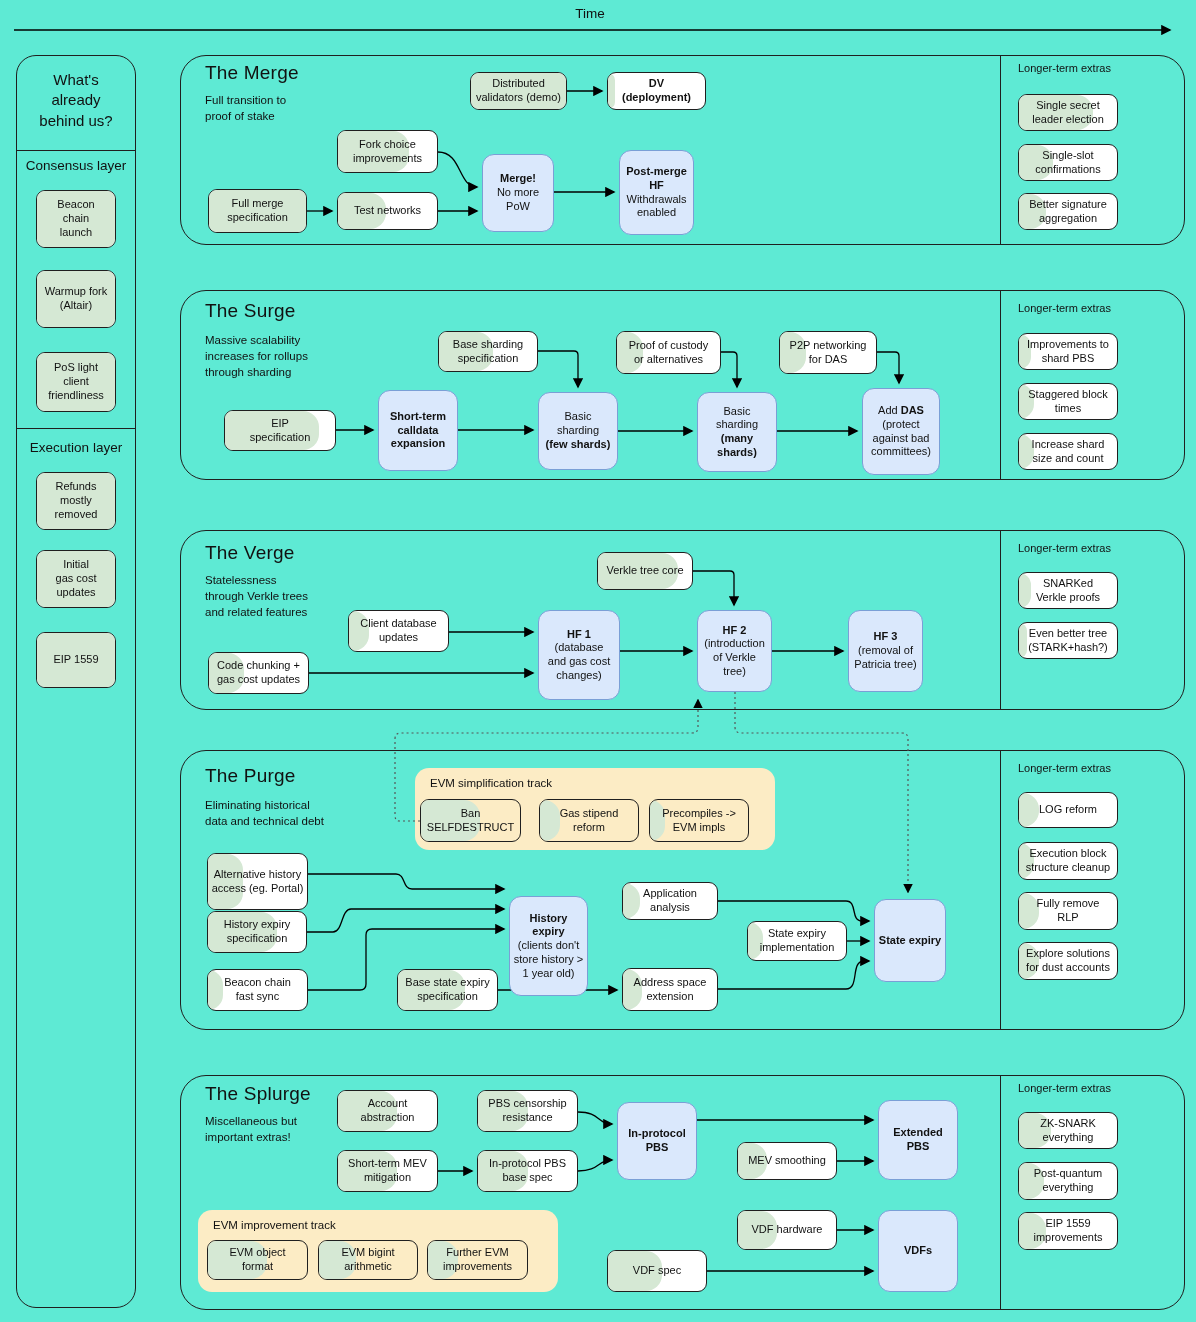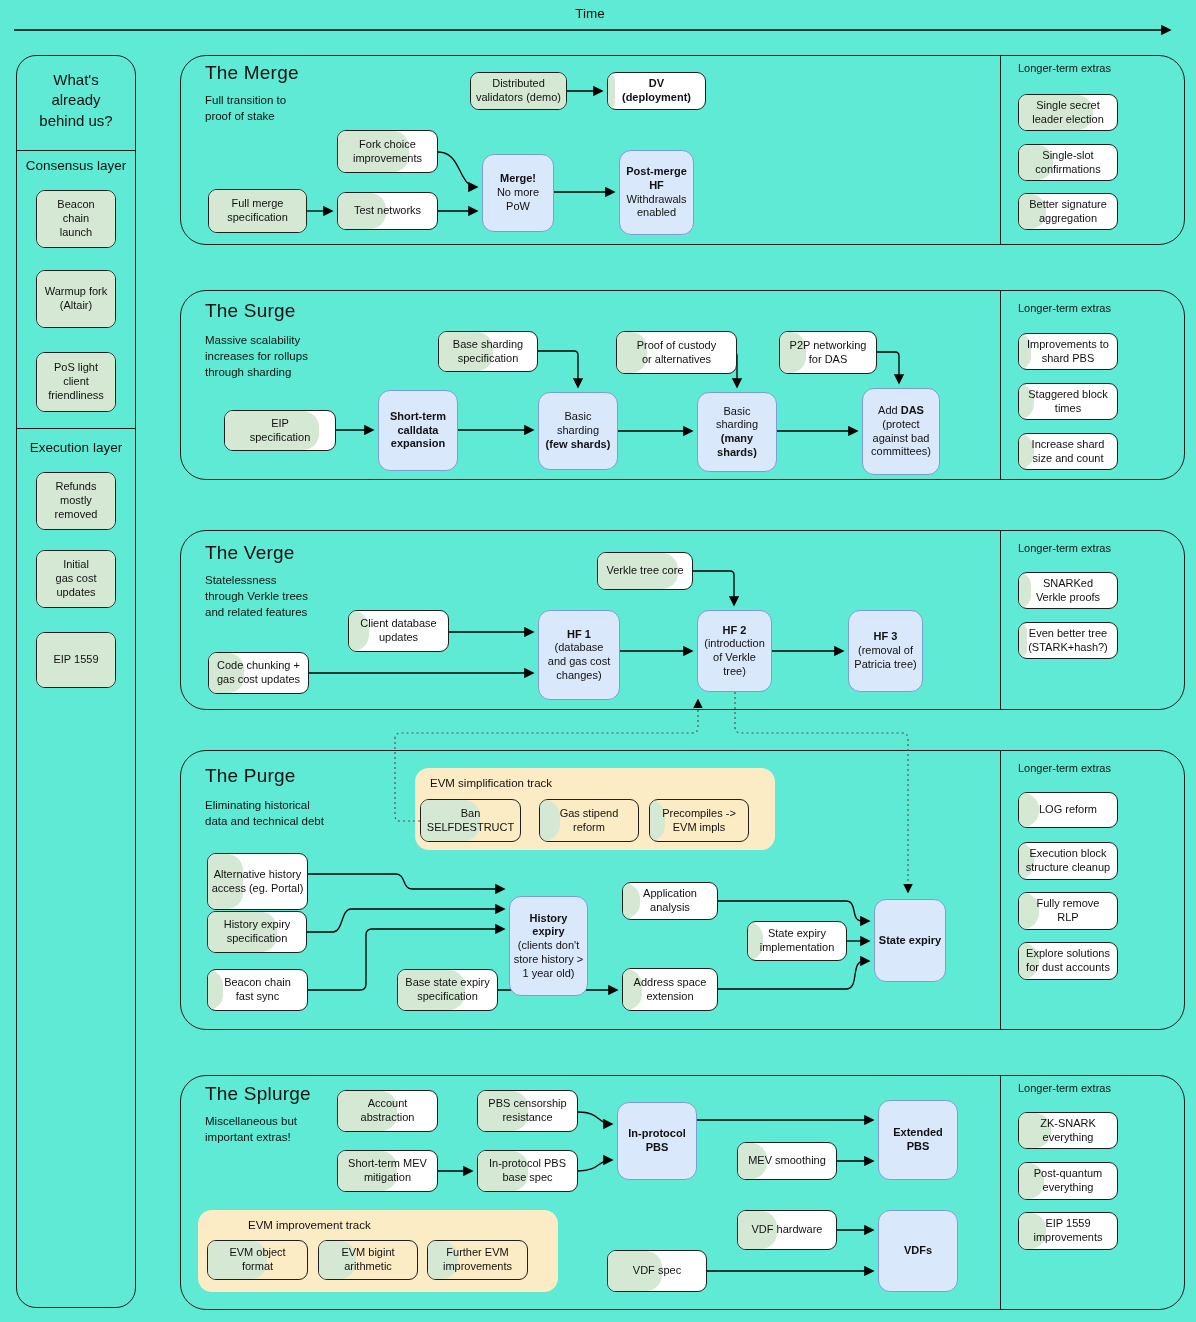--- a/index.html
+++ b/index.html
@@ -80,21 +80,21 @@
 behind us?</div>
   <div class="hdiv" style="top:150px"></div>
   <div class="sb-group" style="top:158px">Consensus layer</div>
   <div class="hdiv" style="top:428px"></div>
   <div class="sb-group" style="top:440px">Execution layer</div>
 
   <div id="tracks">
       <div class="track-panel" style="left: 415px; top: 768px; width: 360px; height: 82px;"></div>
       <div class="track-title" style="left: 430px; top: 777px;">EVM simplification track</div>
       <div class="track-panel" style="left: 198px; top: 1210px; width: 360px; height: 82px;"></div>
-      <div class="track-title" style="left: 213px; top: 1219px; margin-left: 35px;">EVM improvement track</div>
+      <div class="track-title" style="left: 213px; top: 1219px;">EVM improvement track</div>
     </div>
 
   <svg class="connectors" width="1196" height="1322" viewBox="0 0 1196 1322">
     <defs>
       <marker id="ah" viewBox="0 0 10 10" refX="8.5" refY="5" markerWidth="8" markerHeight="8" orient="auto-start-reverse">
         <path d="M0,0 L10,5 L0,10 z" fill="#000"></path>
       </marker>
     </defs>
     <g fill="none" stroke="#000" stroke-width="1.3">
 
@@ -265,21 +265,21 @@
           <div class="ln"><span>specification</span></div>
         </div>
       </div>
       <div class="node" style="left: 438px; top: 331px; width: 100px; height: 41px;">
         <div class="fill" style="width: 55%;"></div>
         <div class="lbl">
           <div class="ln"><span>Base sharding</span></div>
           <div class="ln"><span>specification</span></div>
         </div>
       </div>
-      <div class="node" style="left: 616px; top: 331px; width: 121px; height: 43px;">
+      <div class="node" style="left: 616px; top: 331px; width: 105px; height: 43px;">
         <div class="fill" style="width: 25%;"></div>
         <div class="lbl">
           <div class="ln"><span>Proof of custody</span></div>
           <div class="ln"><span>or alternatives</span></div>
         </div>
       </div>
       <div class="node" style="left: 779px; top: 331px; width: 98px; height: 43px;">
         <div class="fill" style="width: 27%;"></div>
         <div class="lbl">
           <div class="ln"><span>P2P networking</span></div>

